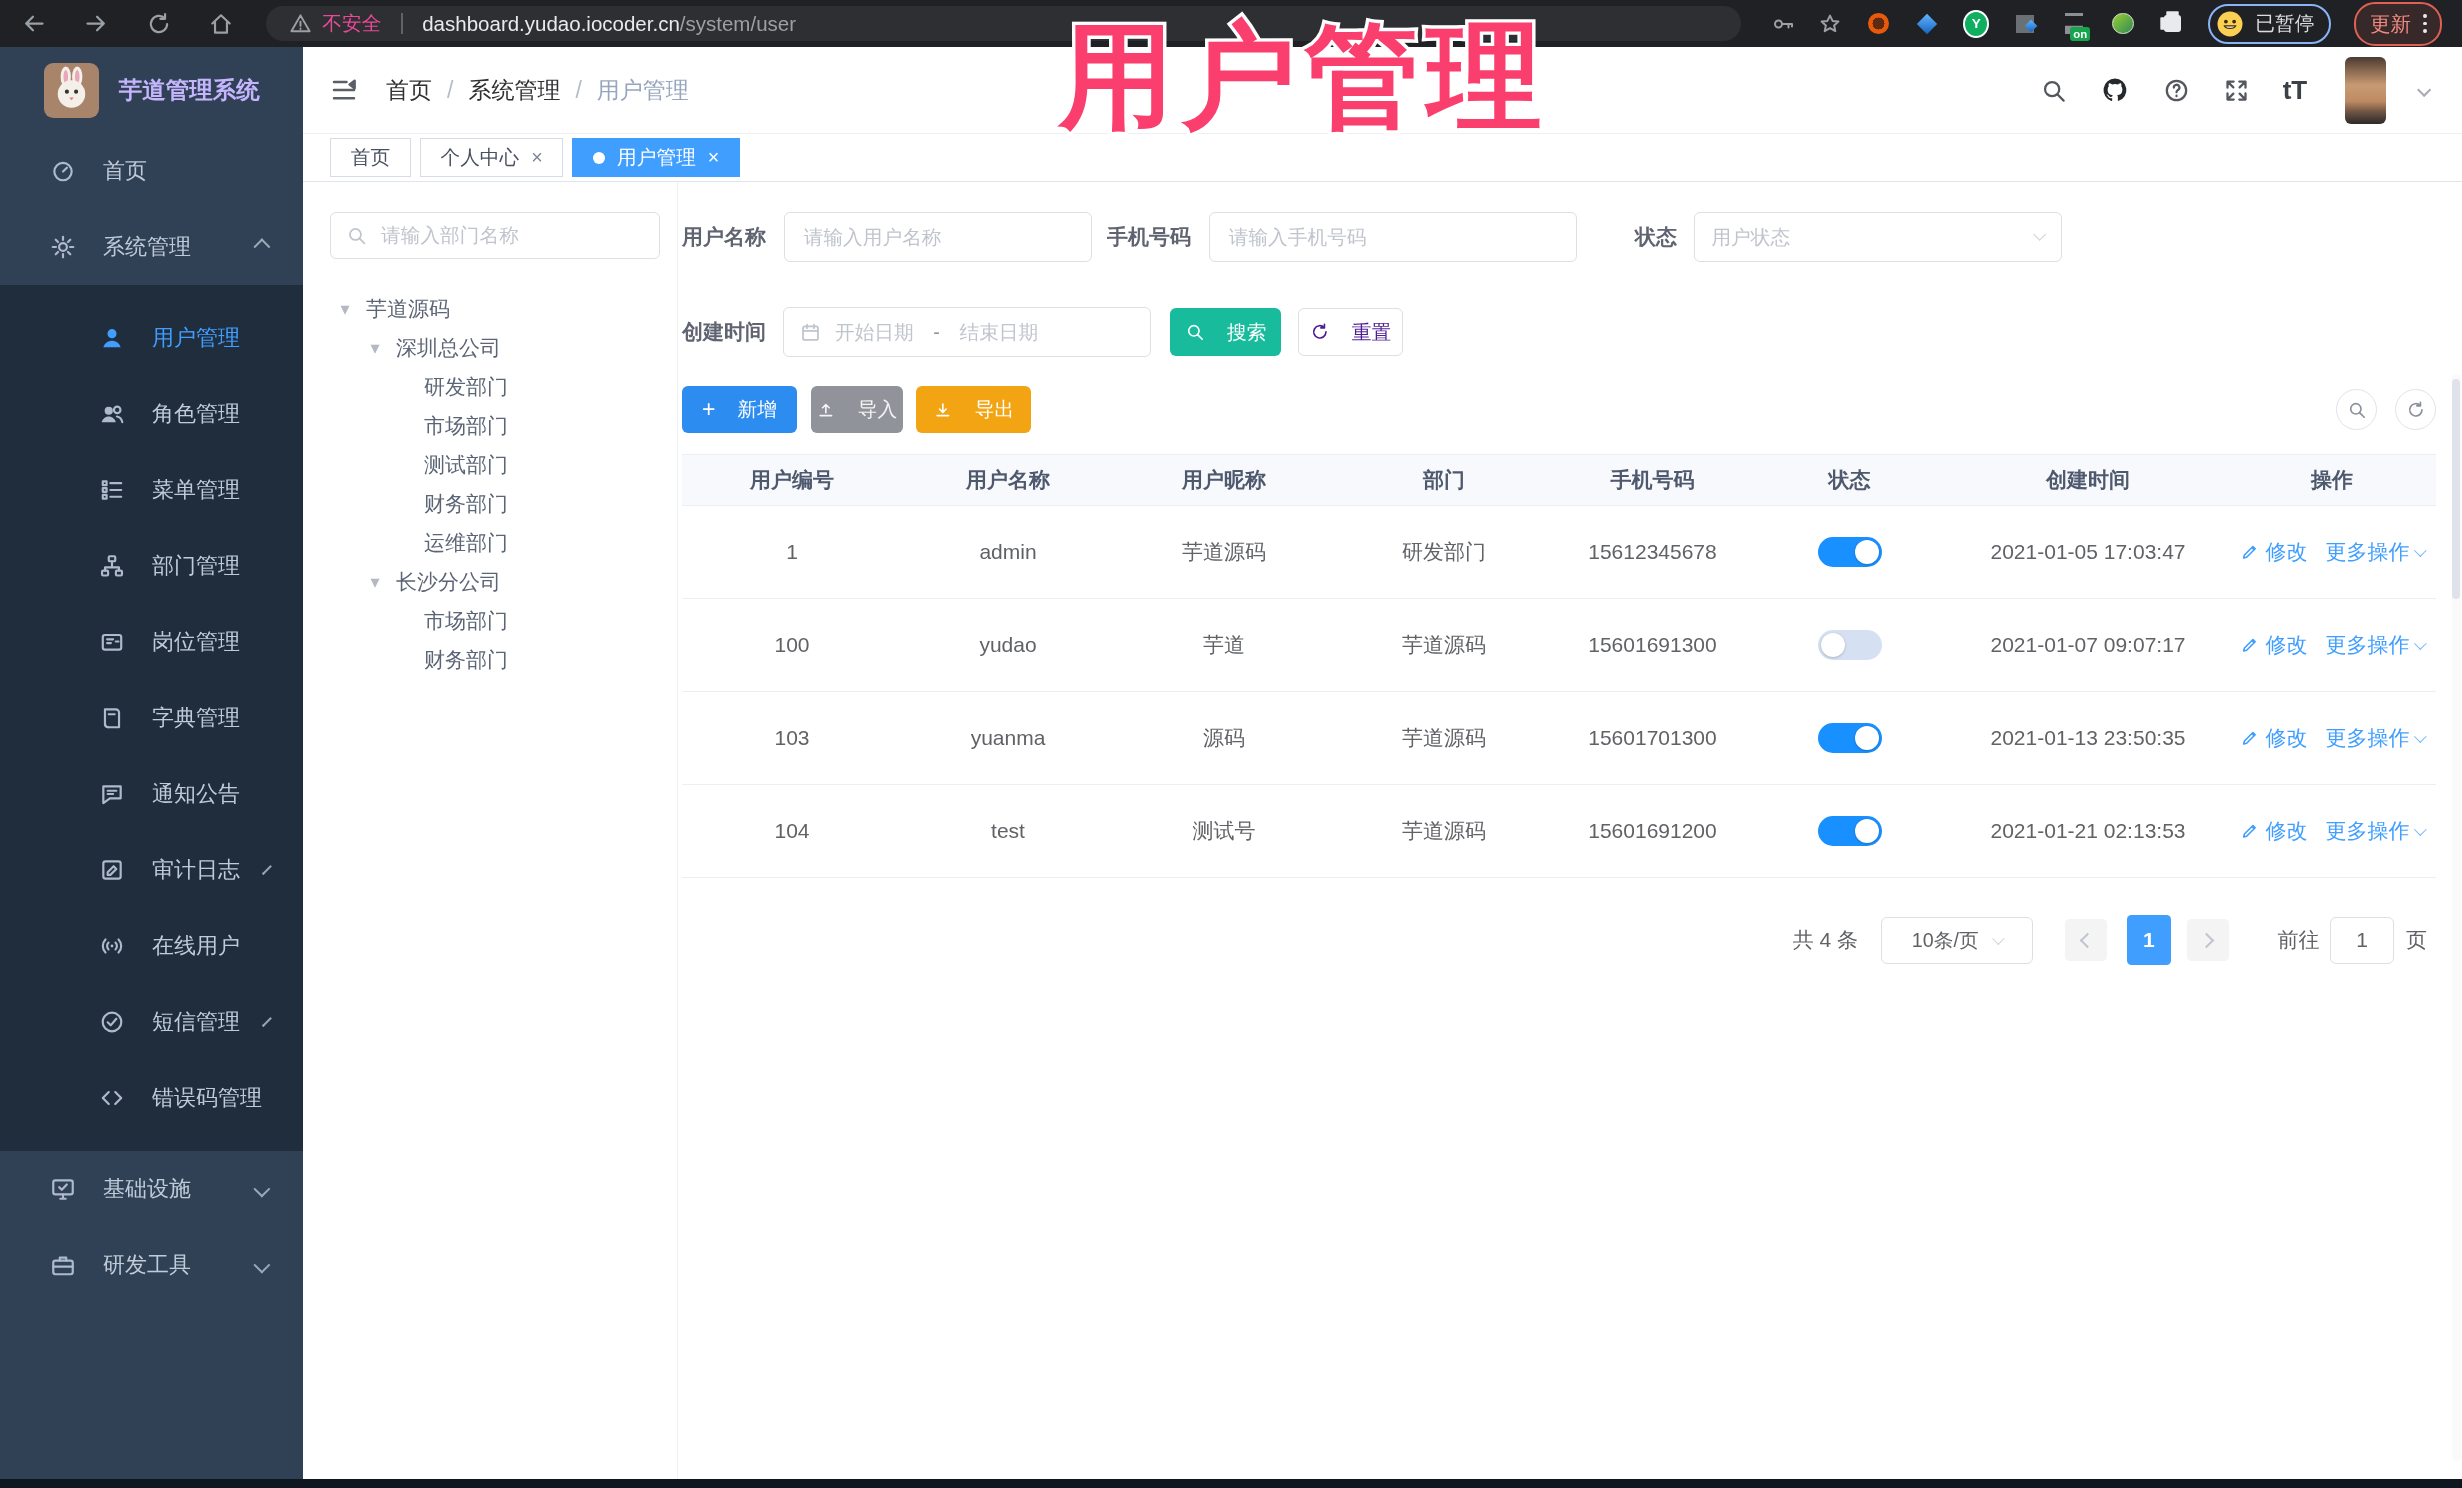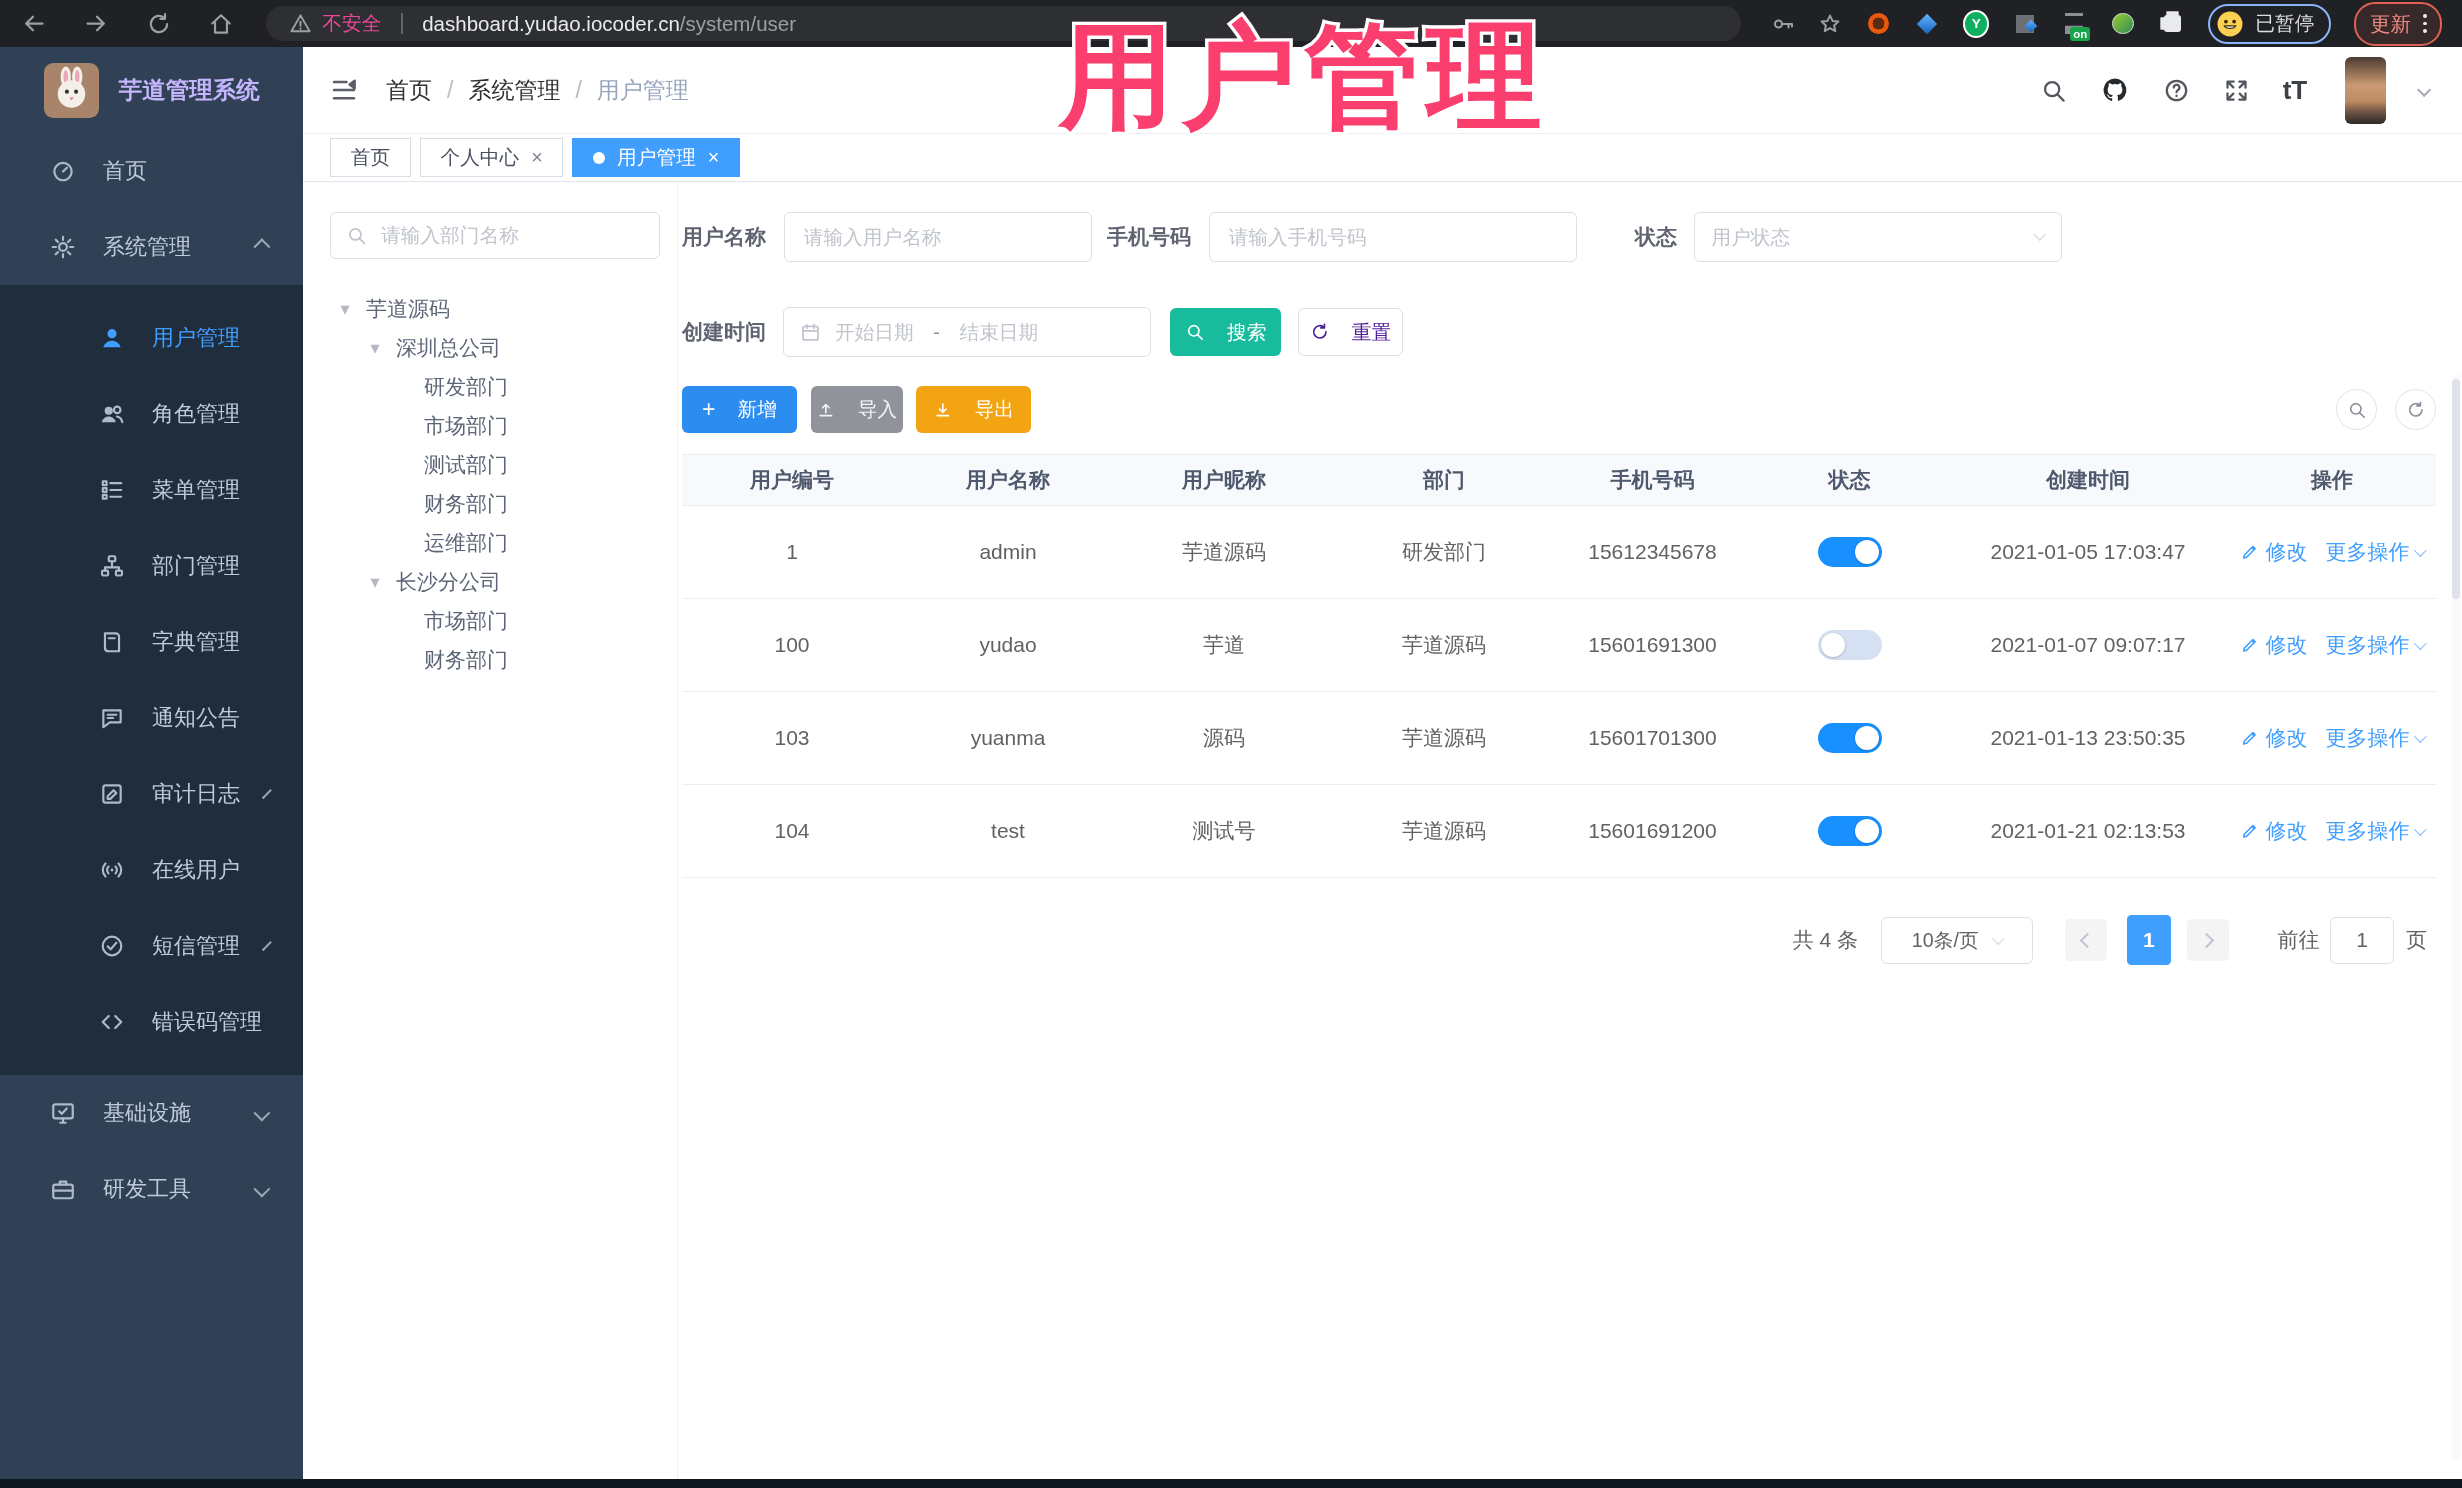--- a/index.html
+++ b/index.html
@@ -423,20 +423,28 @@
           <span class="mic">
               <svg class="ic" width="26" height="26" viewBox="0 0 34 34">
                 <use href="#i-org-tree"></use>
               </svg>
             </span>
           <span class="lbl">部门管理</span>
         </div>
         <div class="mi">
           <span class="mic">
               <svg class="ic" width="26" height="26" viewBox="0 0 34 34">
+                <use href="#i-post"></use>
+              </svg>
+            </span>
+          <span class="lbl">岗位管理</span>
+        </div>
+        <div class="mi">
+          <span class="mic">
+              <svg class="ic" width="26" height="26" viewBox="0 0 34 34">
                 <use href="#i-dictionary"></use>
               </svg>
             </span>
           <span class="lbl">字典管理</span>
         </div>
         <div class="mi">
           <span class="mic">
               <svg class="ic" width="26" height="26" viewBox="0 0 34 34">
                 <use href="#i-announcement"></use>
               </svg>

